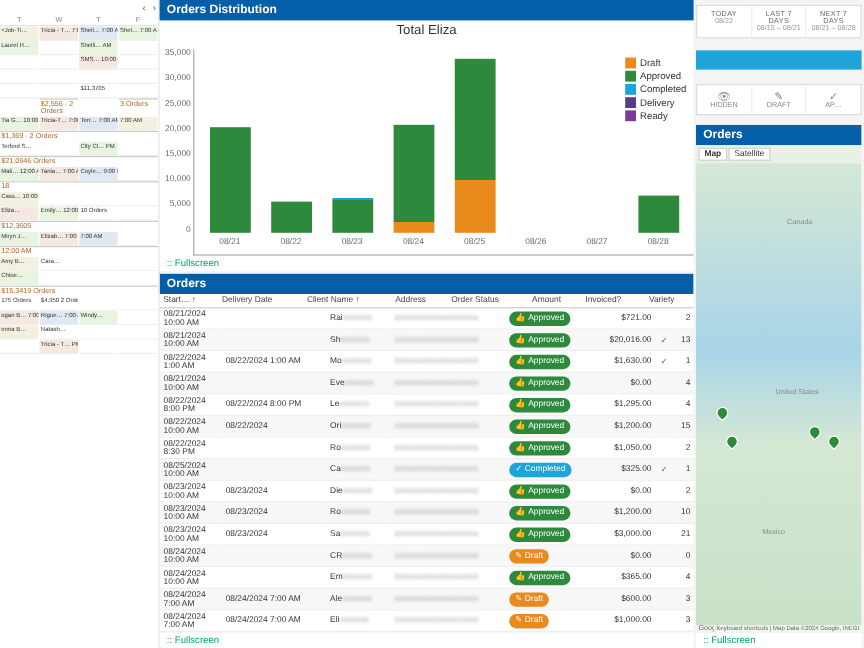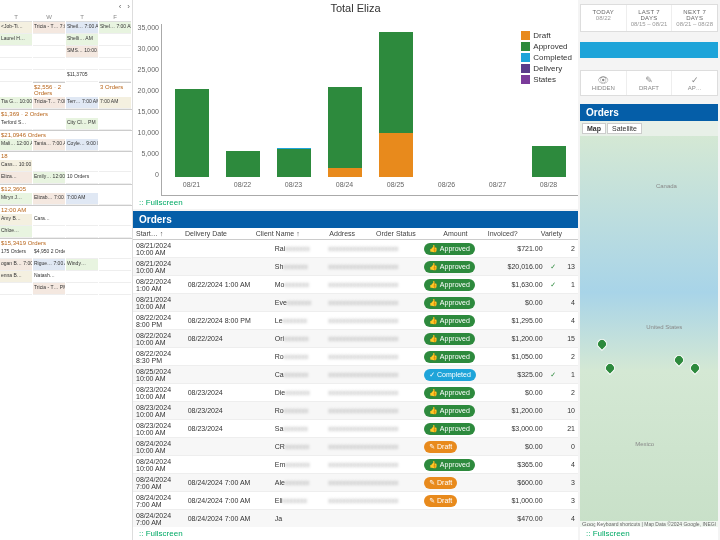--- a/index.html
+++ b/index.html
@@ -305,20 +305,21 @@
           </div>
           <div class="cal-col">
             <div class="cal-cell "></div>
           </div>
         </div>
       </div>
   </div>
 
   <div class="col-mid">
     <div class="chart-panel">
+      <div class="panel-header">Orders Distribution</div>
       <div class="chart-title">Total Eliza</div>
       <div class="chart-area">
         <div class="y-axis" id="y-axis">
             <span>35,000</span>
             <span>30,000</span>
             <span>25,000</span>
             <span>20,000</span>
             <span>15,000</span>
             <span>10,000</span>
             <span>5,000</span>
@@ -373,21 +374,21 @@
             <div class="legend-row">
               <span class="legend-sw seg-completed"></span>
               <span>Completed</span>
             </div>
             <div class="legend-row">
               <span class="legend-sw seg-returned"></span>
               <span>Delivery</span>
             </div>
             <div class="legend-row">
               <span class="legend-sw seg-ready"></span>
-              <span>States</span>
+              <span>Ready</span>
             </div>
           </div>
       </div>
       <div class="fullscreen">Fullscreen</div>
     </div>
 
     <div class="orders-panel">
       <div class="panel-header">Orders</div>
       <table class="tbl">
         <thead>

